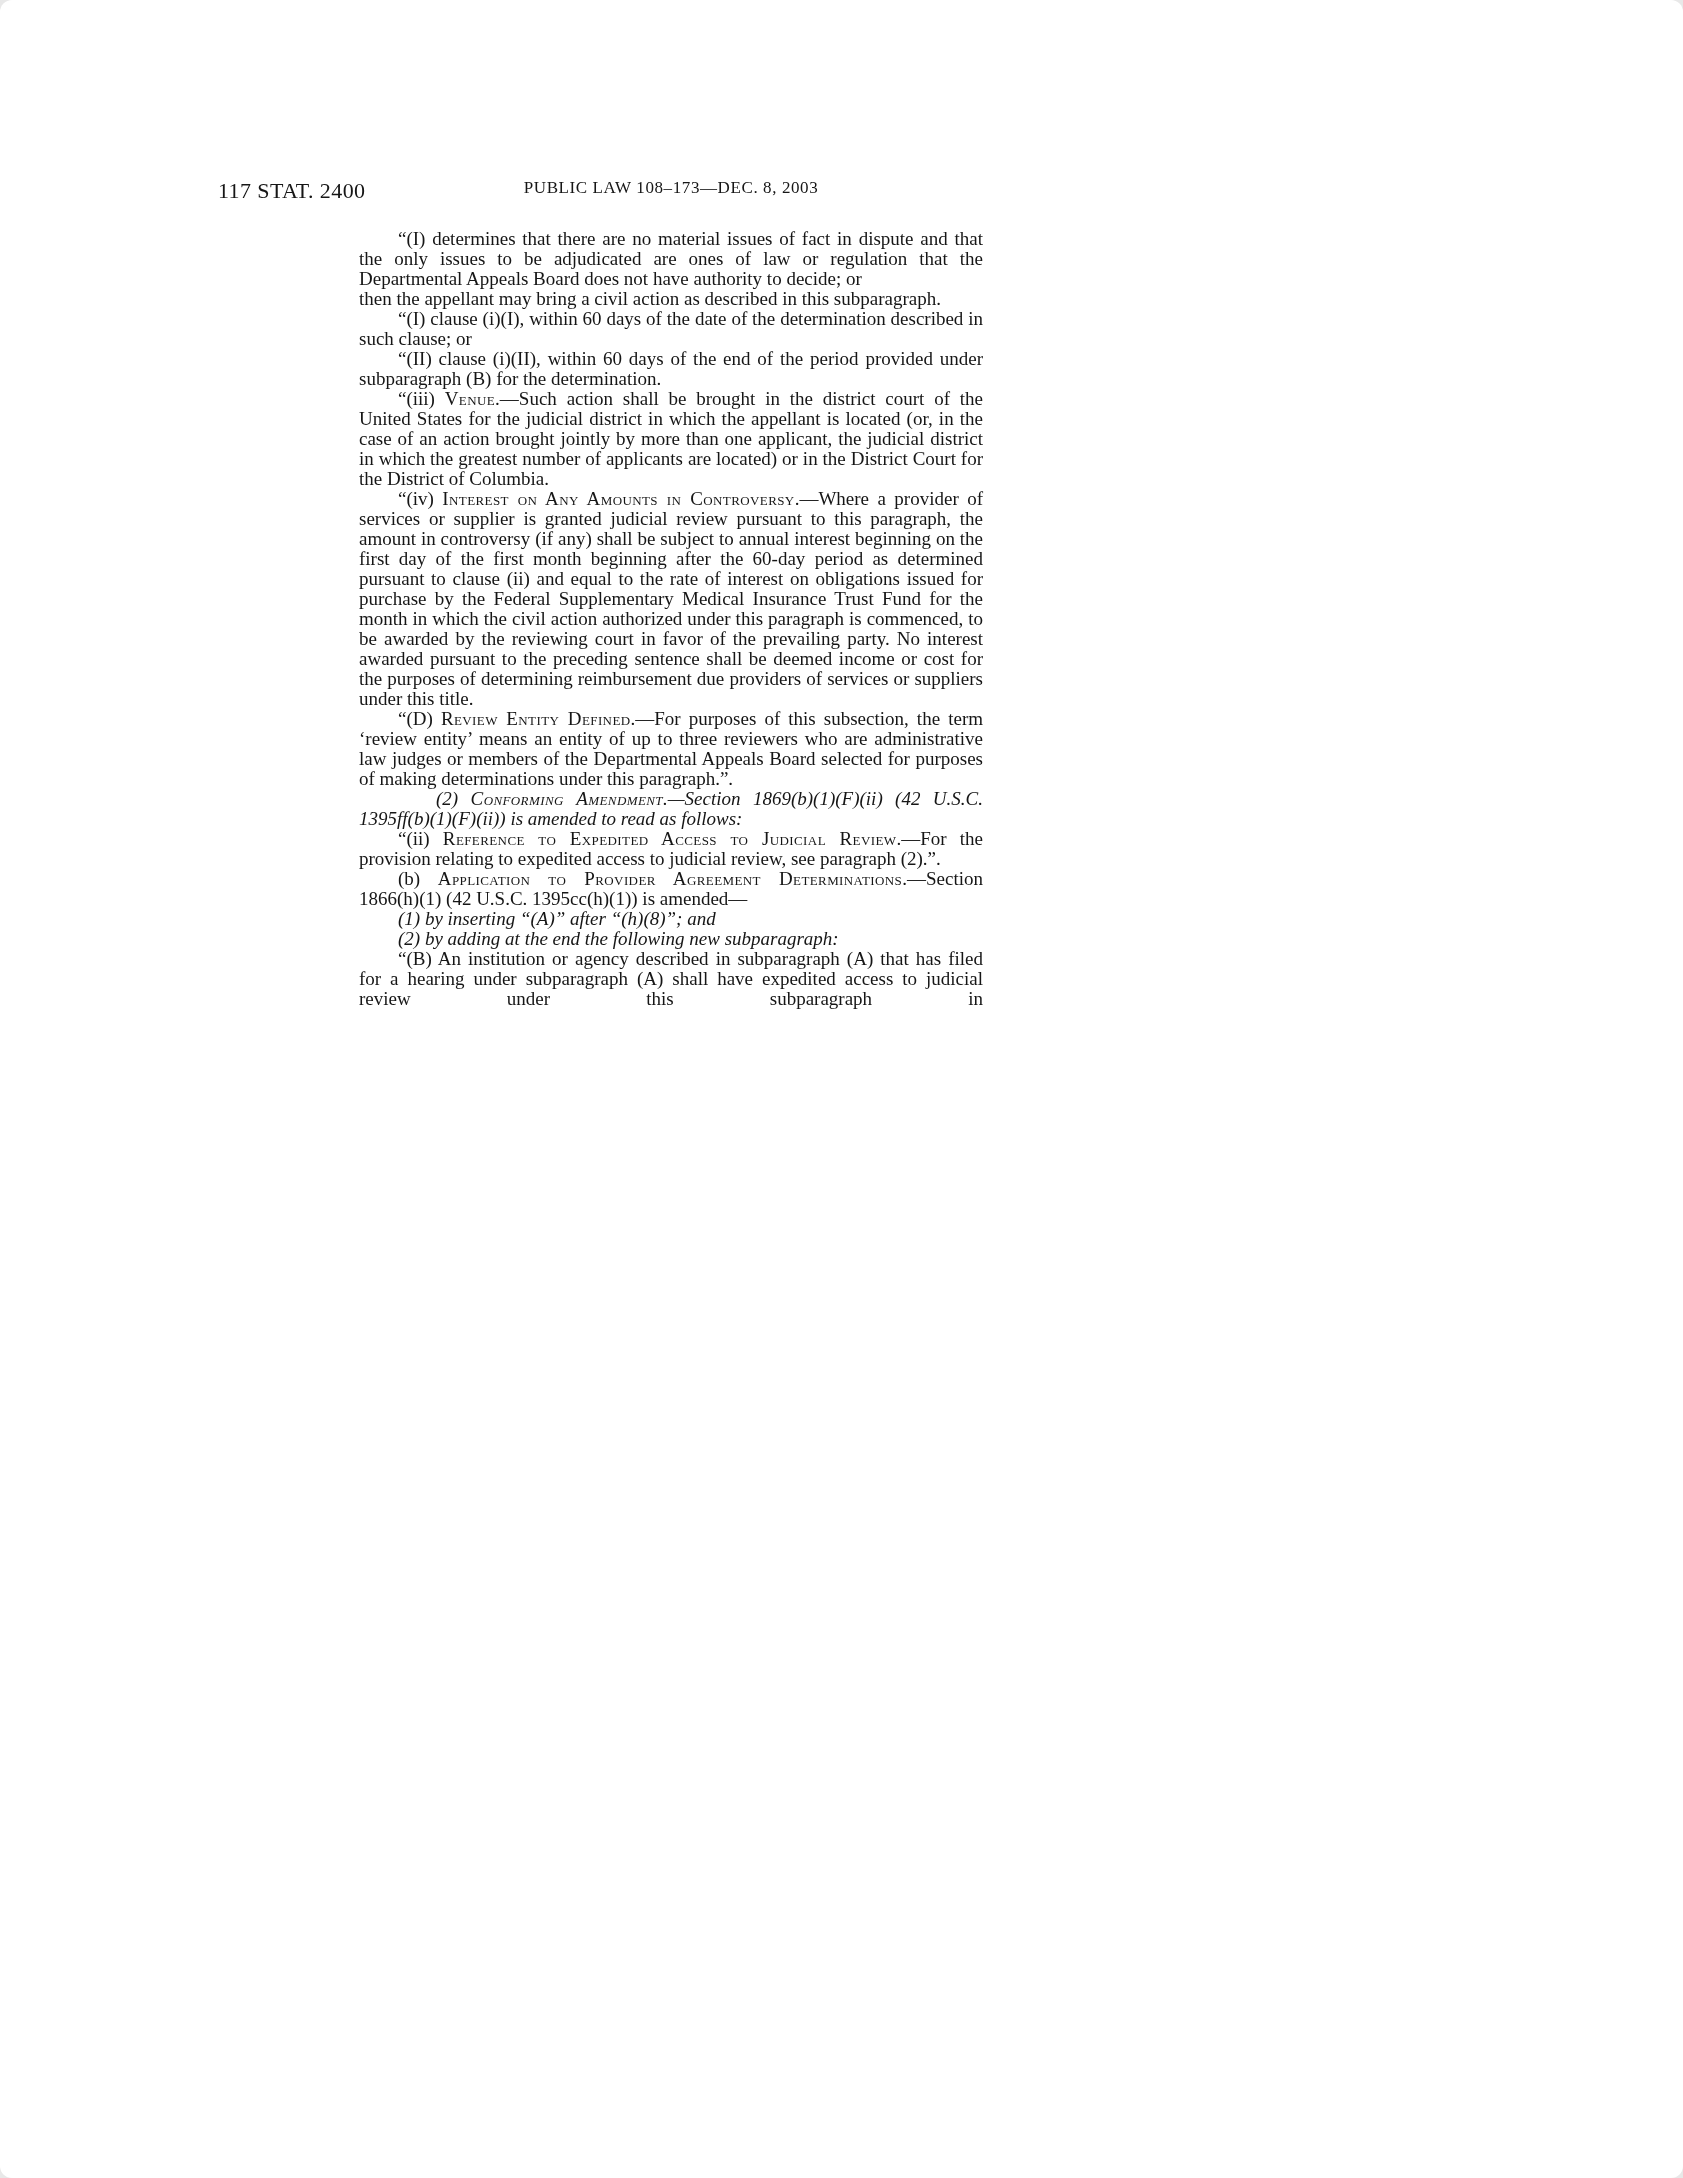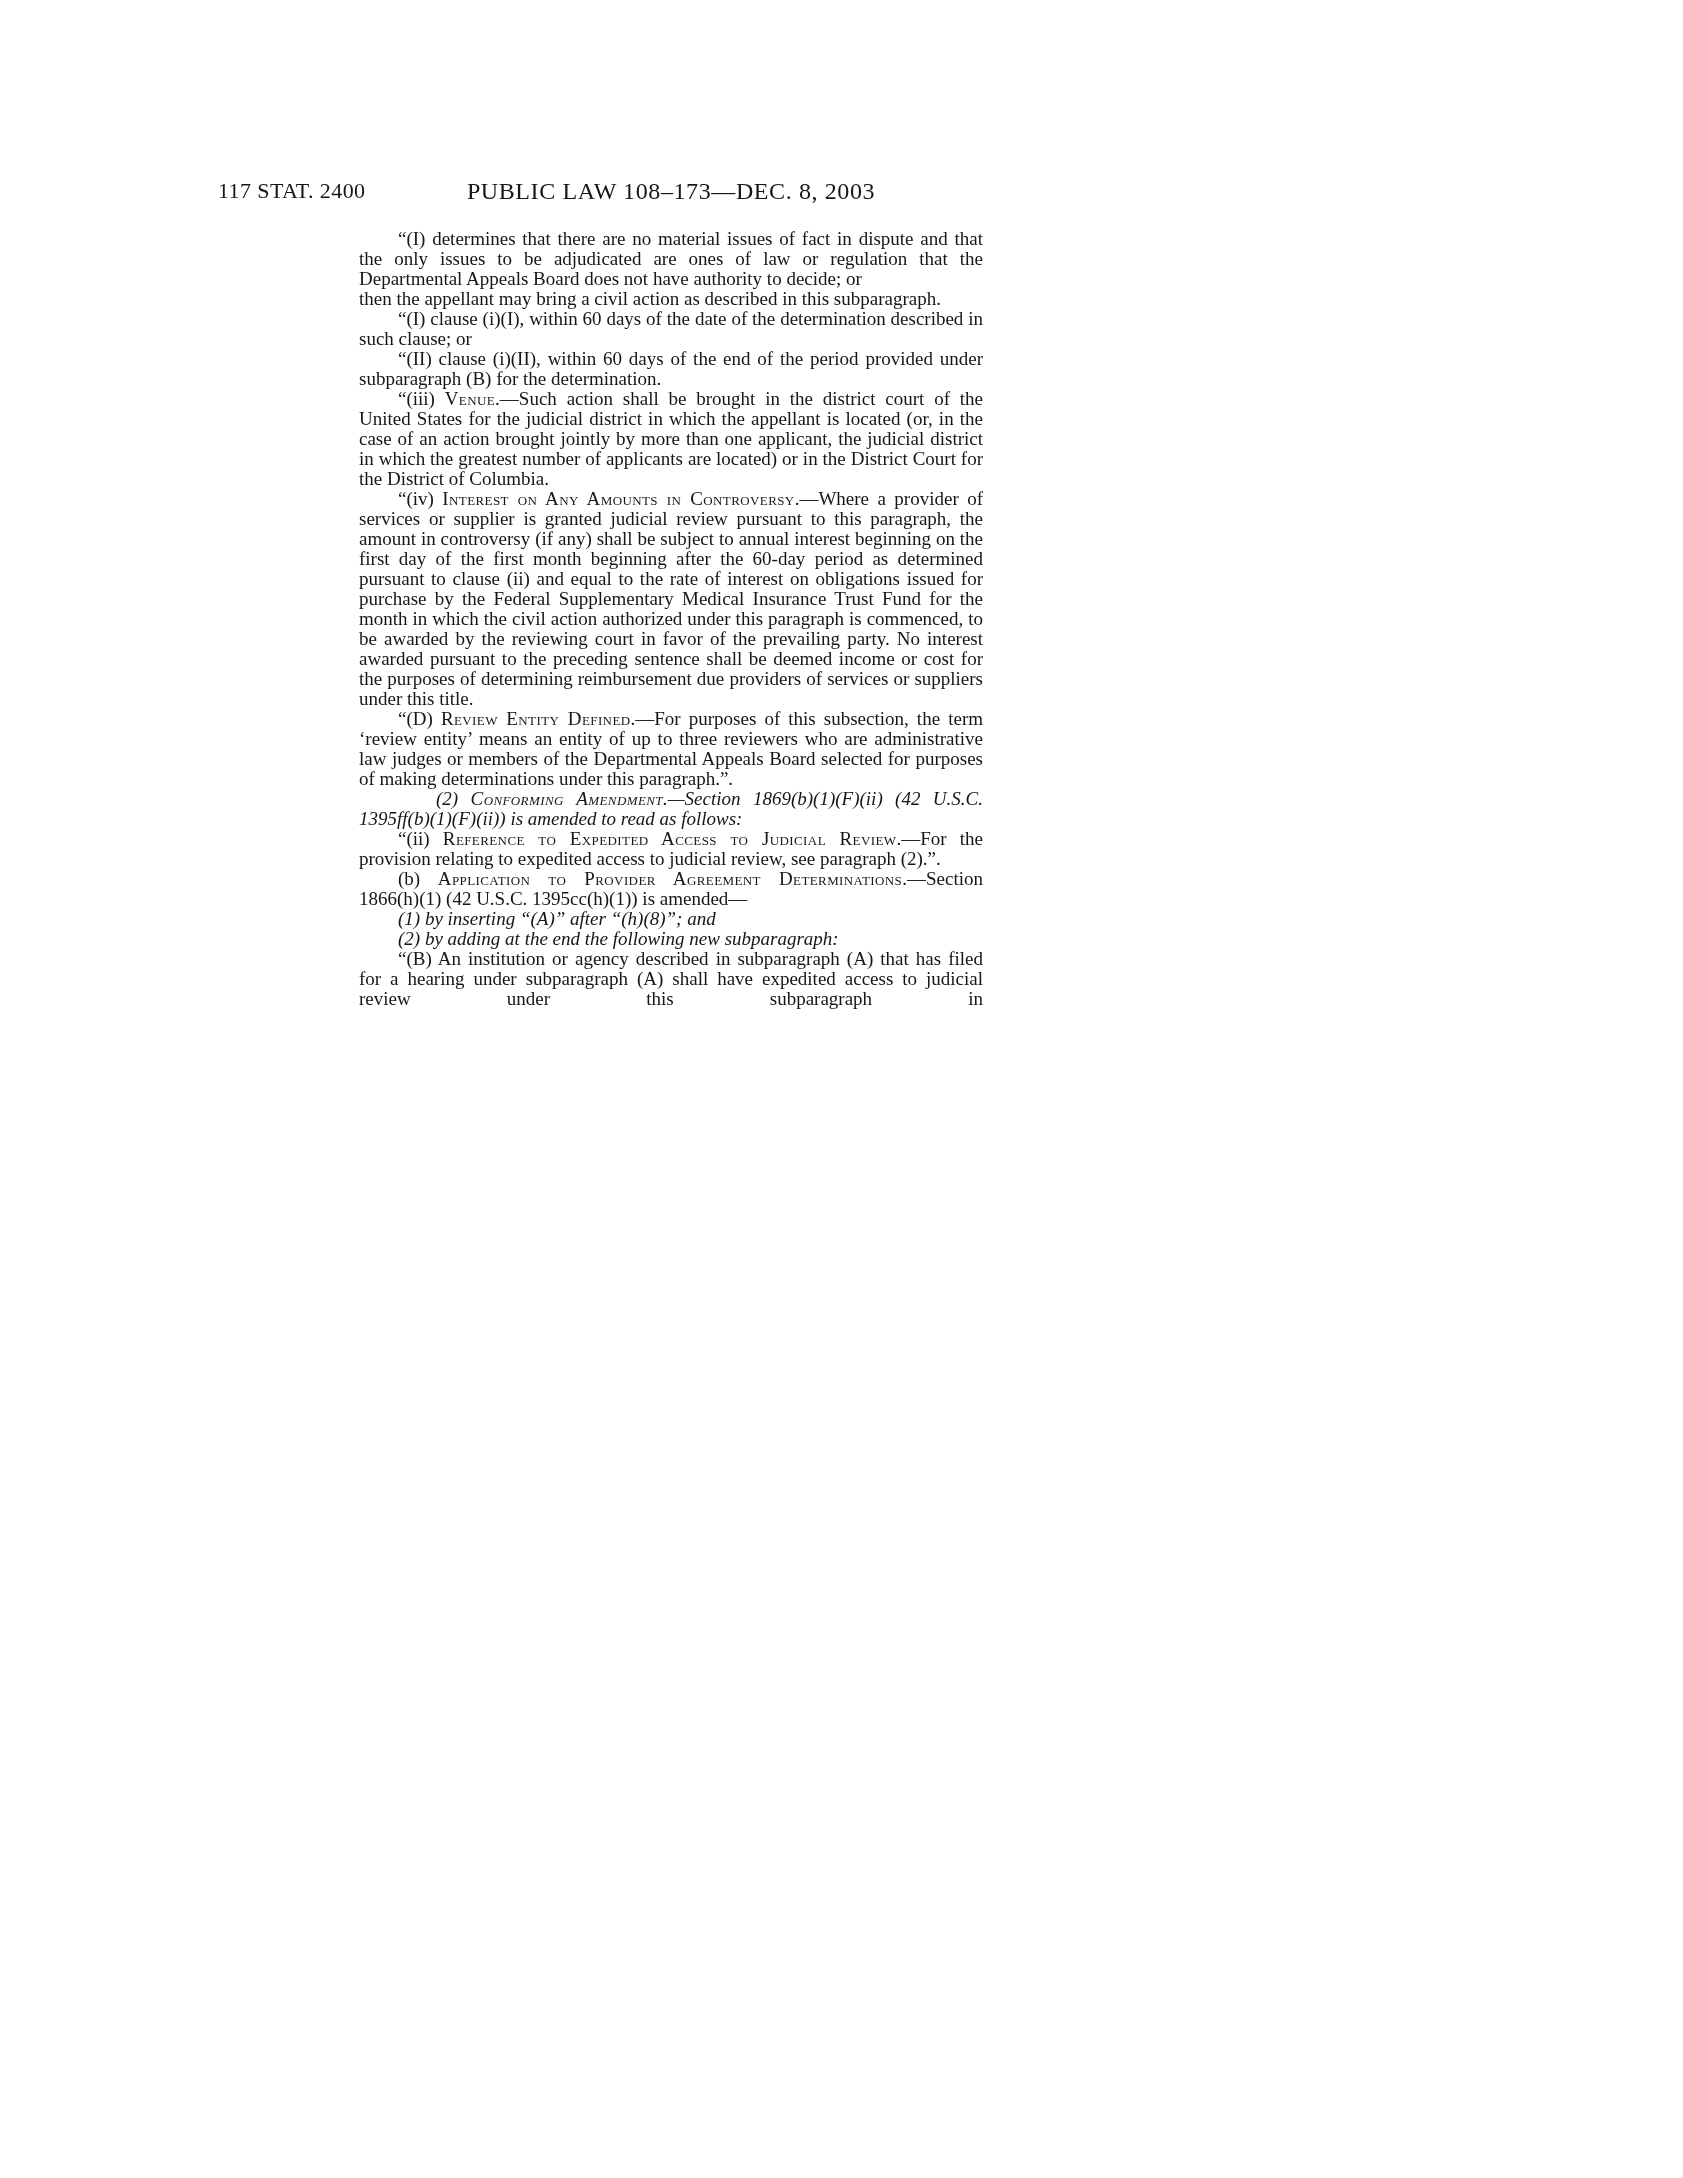--- a/index.html
+++ b/index.html
@@ -8,20 +8,21 @@
     background: #e8e8e8;
   }
   .page {
     position: relative;
     width: 1683px;
     height: 2178px;
     background: #ffffff;
     font-family: "Liberation Serif", "DejaVu Serif", serif;
     color: #161616;
     overflow: hidden;
+    border-radius: 12px;
   }
   .header {
     position: absolute;
     top: 178px;
     left: 0;
     width: 1683px;
     height: 30px;
   }
   .stat-number {
     position: absolute;
@@ -30,21 +31,21 @@
     font-size: 22px;
     letter-spacing: 0.4px;
     white-space: nowrap;
   }
   .law-heading {
     position: absolute;
     left: 359px;
     width: 624px;
     top: 0;
     text-align: center;
-    font-size: 24px;
+    font-size: 17px;
     letter-spacing: 0.6px;
     white-space: nowrap;
   }
   .text-column {
     position: absolute;
     left: 359px;
     top: 229px;
     width: 624px;
     font-size: 19px;
     line-height: 20px;

